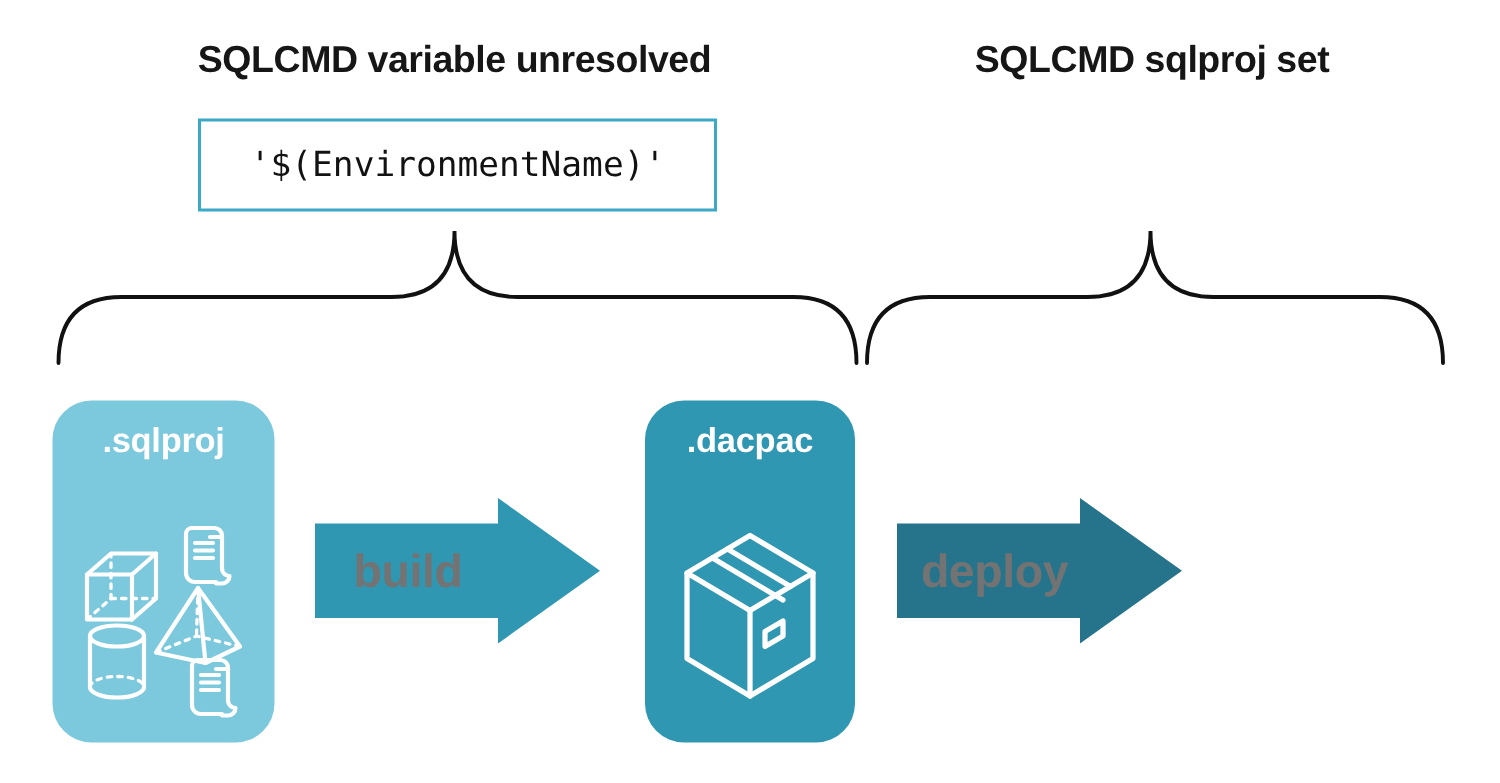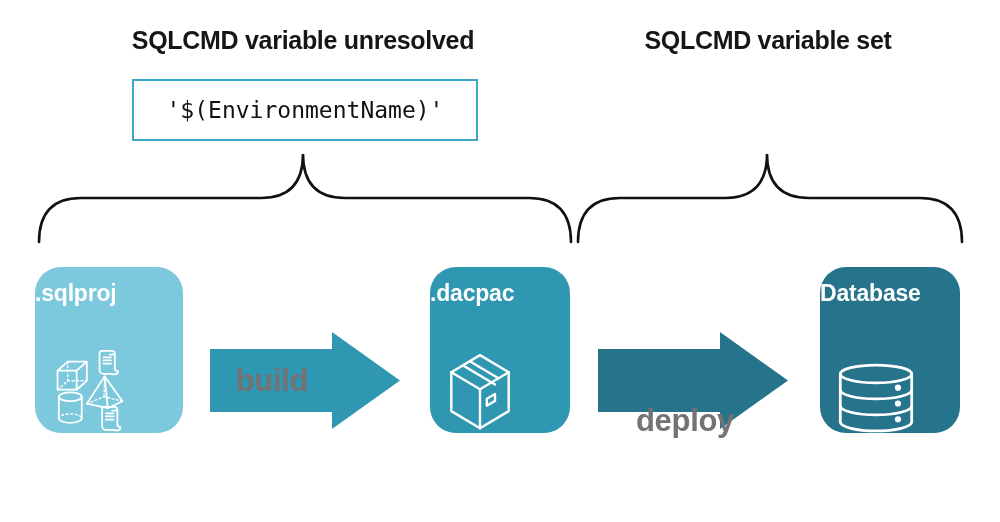--- a/index.html
+++ b/index.html
@@ -20,22 +20,22 @@
   }
   .codebox-left{left:132px;width:346px;}
   .codebox-right{left:668px;width:200px;}
   .codetext{
     font-family:"DejaVu Sans Mono","Liberation Mono",monospace;
     font-size:23px;color:#121212;white-space:pre;
   }
   .brace{position:absolute;top:151px;}
   .brace path{fill:none;stroke:var(--brace);stroke-width:2.6;stroke-linecap:round;}
   .node{
-    position:absolute;top:267px;height:166px;border-radius:26px;color:#fff;
-    display:flex;flex-direction:column;align-items:flex-start;gap:36px;
+    position:absolute;top:267px;height:228px;border-radius:26px;color:#fff;
+    display:flex;flex-direction:column;align-items:center;gap:36px;
   }
   .node-sqlproj{left:35px;width:148px;background:var(--light-blue);}
   .node-dacpac{left:430px;width:140px;background:var(--teal);}
   .node-database{left:820px;width:140px;background:var(--dark-teal);}
   .node-title{
     margin-top:13px;font-size:23px;font-weight:bold;letter-spacing:-0.2px;
     text-align:center;white-space:nowrap;
   }
   .node-icon{display:block;}
   .node-icon *{fill:none;stroke:#ffffff;stroke-linecap:round;stroke-linejoin:round;}
@@ -49,29 +49,29 @@
   .icon-database .dot{fill:#ffffff;stroke:none;}
   .arrow{position:absolute;top:332px;}
   .arrow-build polygon{fill:var(--teal);}
   .arrow-deploy polygon{fill:var(--dark-teal);}
   .arrow-label{
     position:absolute;top:349px;height:63px;display:flex;align-items:center;
     justify-content:center;color:#737373;font-size:31px;font-weight:bold;
     letter-spacing:-0.3px;
   }
   .arrow-label-build{left:210px;width:124px;}
-  .arrow-label-deploy{left:618px;width:134px;margin-top:40px;}
+  .arrow-label-deploy{left:596px;width:134px;}
 </style>
 </head>
 <body>
 
 <div id="canvas">
 
   <div class="heading heading-left">SQLCMD variable unresolved</div>
-  <div class="heading heading-right">SQLCMD variable set</div>
+  <div class="heading heading-right">SQLCMD sqlproj set</div>
 
   <div class="codebox codebox-left">
     <span class="codetext">'$(EnvironmentName)'</span>
   </div>
 
   <svg class="brace" style="left:36px;" width="538" height="94" viewBox="0 0 538 94">
     <path d="M3,91 Q3,47 45,47 L225,47 Q267,47 267,3 Q267,47 309,47 L493,47 Q535,47 535,91"></path>
   </svg>
   <svg class="brace" style="left:575px;" width="390" height="94" viewBox="0 0 390 94">
     <path d="M3,91 Q3,47 45,47 L150,47 Q192,47 192,3 Q192,47 234,47 L345,47 Q387,47 387,91"></path>
@@ -141,28 +141,14 @@
       <path d="M25,21 L72,49"></path>
       <path d="M60,70 l12,-7 v10 l-12,7 z"></path>
     </svg>
   </div>
 
   <svg class="arrow arrow-deploy" style="left:598px;" width="190" height="97" viewBox="0 0 190 97">
     <polygon points="0,17 122,17 122,0 190,48.5 122,97 122,80 0,80"></polygon>
   </svg>
   <div class="arrow-label arrow-label-deploy">deploy</div>
 
-  <div class="node node-database">
-    <div class="node-title">Database</div>
-    <svg class="node-icon icon-database" width="112" height="102" viewBox="0 0 112 102">
-      <ellipse cx="56" cy="16" rx="52" ry="13"></ellipse>
-      <path d="M4,16 V86"></path>
-      <path d="M108,16 V86"></path>
-      <path d="M4,86 a52,13 0 0 0 104,0"></path>
-      <path d="M4,39.3 a52,13 0 0 0 104,0"></path>
-      <path d="M4,62.6 a52,13 0 0 0 104,0"></path>
-      <circle class="dot" cx="88" cy="36" r="4.5"></circle>
-      <circle class="dot" cx="88" cy="59" r="4.5"></circle>
-      <circle class="dot" cx="88" cy="82" r="4.5"></circle>
-    </svg>
-  </div>
 
 </div>
 
 </body></html>

